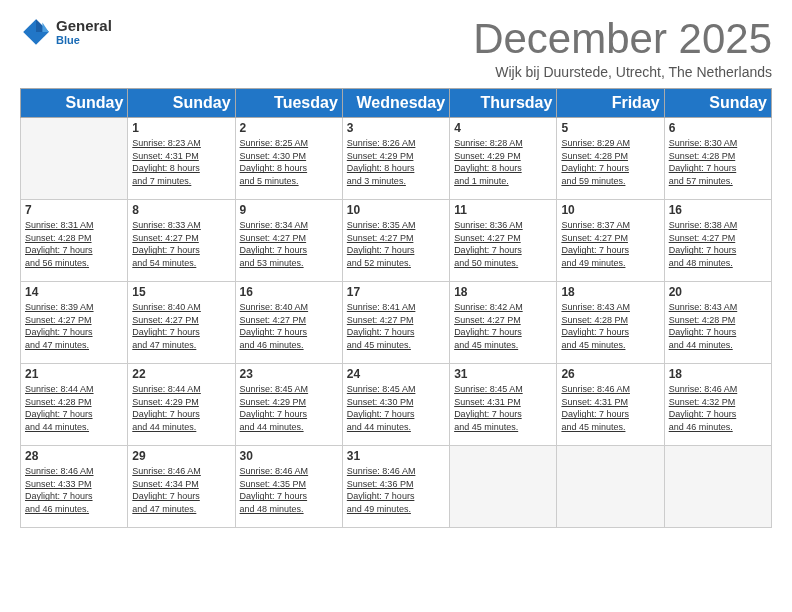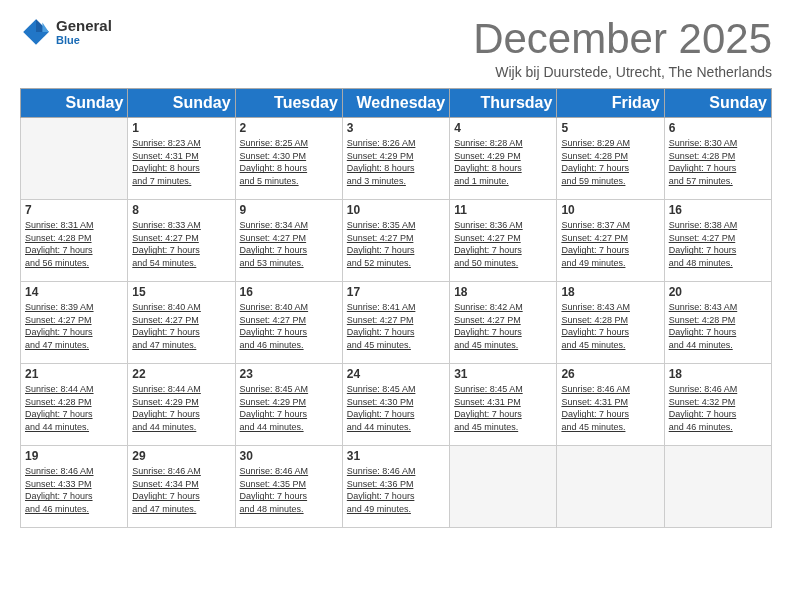--- a/index.html
+++ b/index.html
@@ -247,21 +247,21 @@
             <span class="day-number">26</span>
             <div class="day-info">Sunrise: 8:46 AM<br>Sunset: 4:31 PM<br>Daylight: 7 hours<br>and 45 minutes.</div>
           </td>
           <td>
             <span class="day-number">18</span>
             <div class="day-info">Sunrise: 8:46 AM<br>Sunset: 4:32 PM<br>Daylight: 7 hours<br>and 46 minutes.</div>
           </td>
         </tr>
         <tr>
           <td>
-            <span class="day-number">19</span>
+            <span class="day-number">28</span>
             <div class="day-info">Sunrise: 8:46 AM<br>Sunset: 4:33 PM<br>Daylight: 7 hours<br>and 46 minutes.</div>
           </td>
           <td>
             <span class="day-number">29</span>
             <div class="day-info">Sunrise: 8:46 AM<br>Sunset: 4:34 PM<br>Daylight: 7 hours<br>and 47 minutes.</div>
           </td>
           <td>
             <span class="day-number">30</span>
             <div class="day-info">Sunrise: 8:46 AM<br>Sunset: 4:35 PM<br>Daylight: 7 hours<br>and 48 minutes.</div>
           </td>

